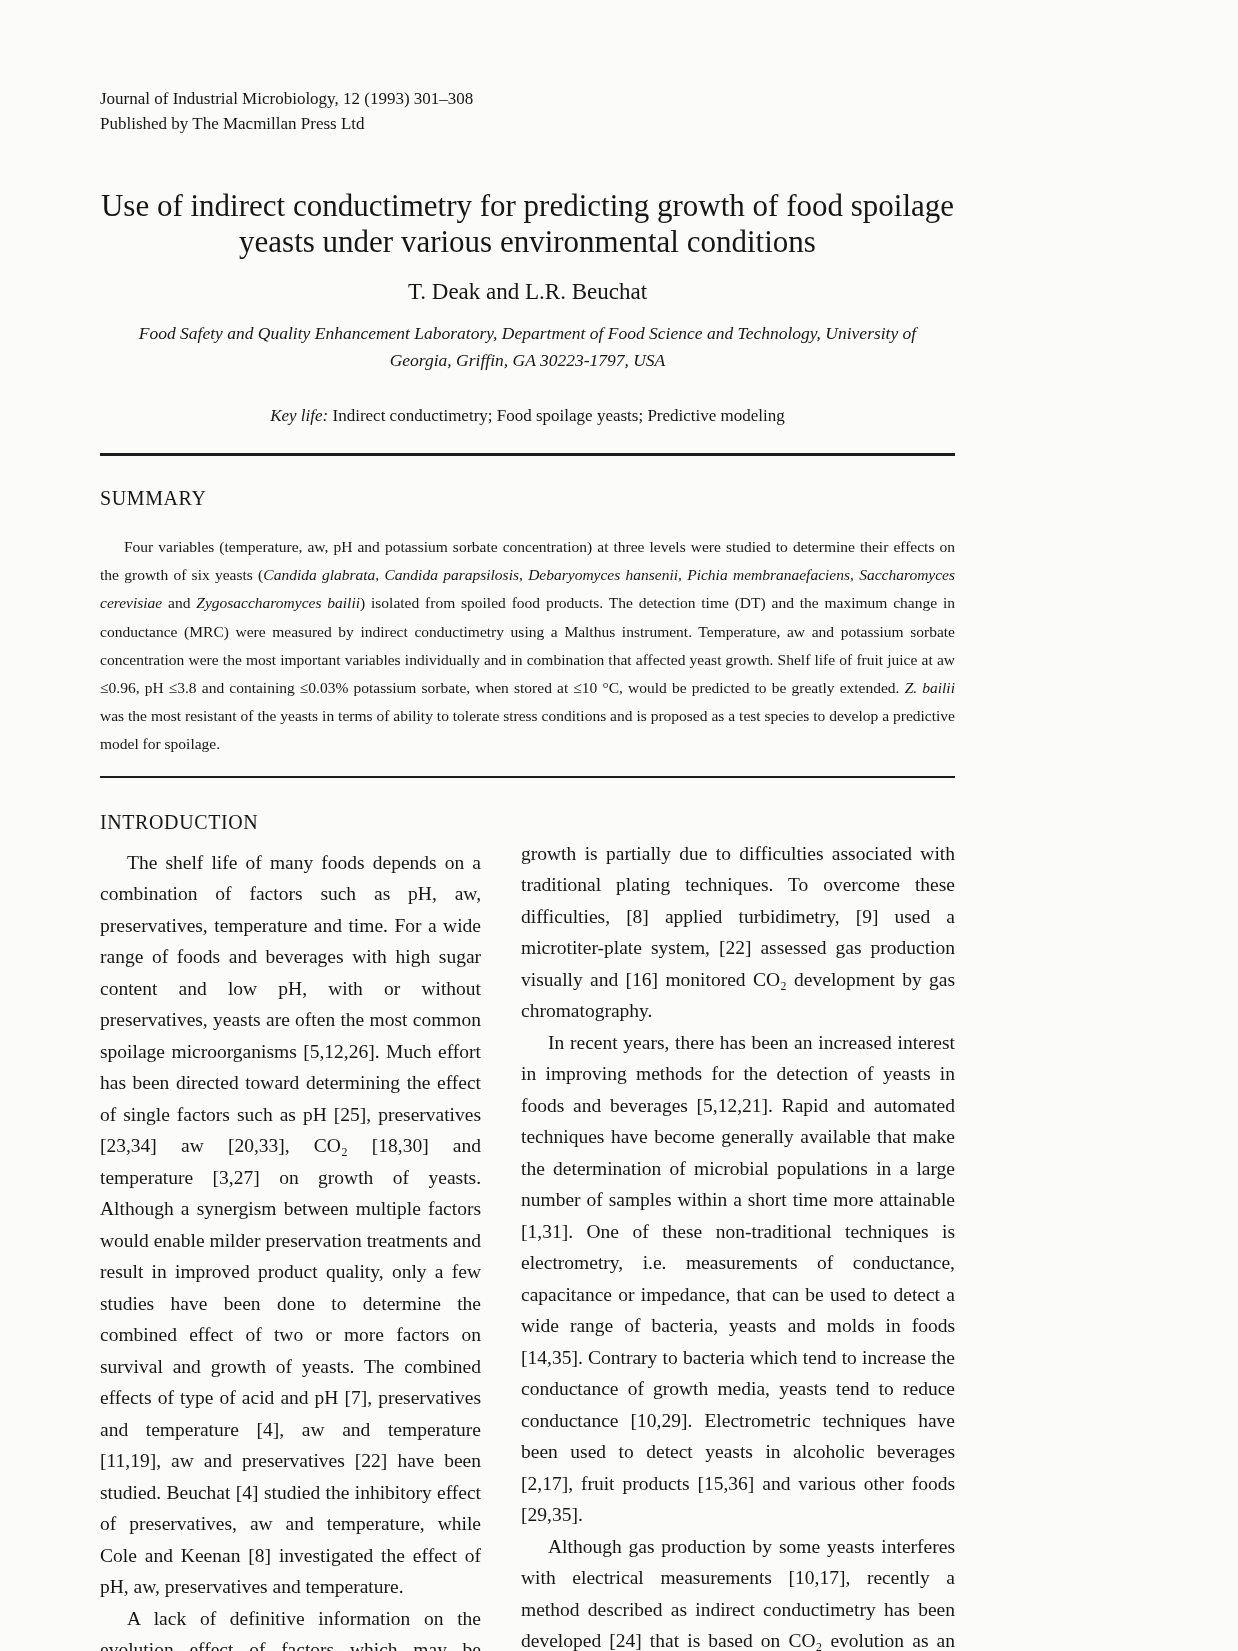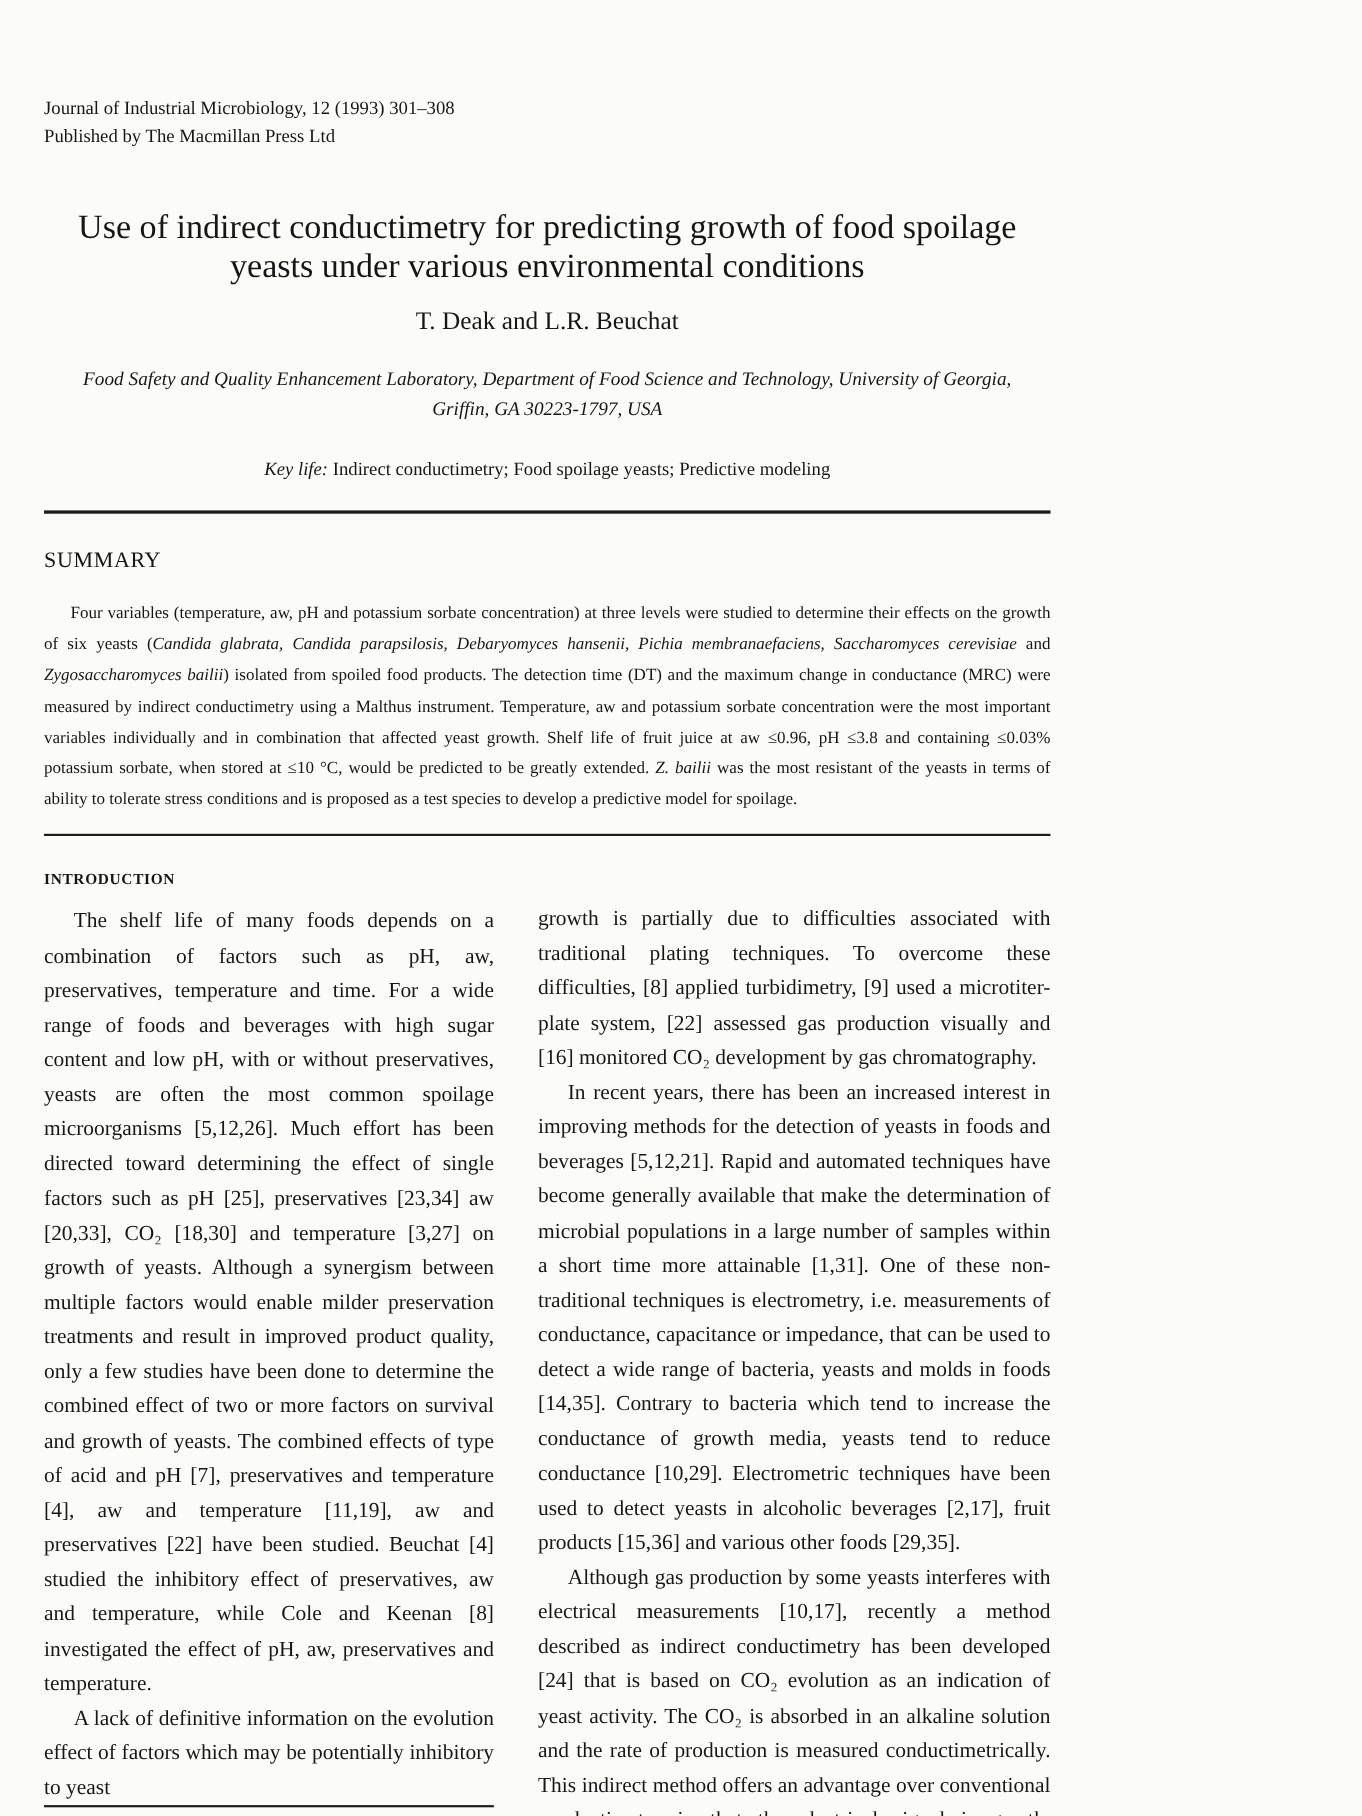--- a/index.html
+++ b/index.html
@@ -7,21 +7,21 @@
     width: 1238px;
     height: 1651px;
     background: #fbfbf9;
     font-family: "Liberation Serif", serif;
     color: #161616;
   }
   .page {
     box-sizing: border-box;
     width: 1052px;
     height: 1651px;
-    padding: 86px 97px 0 40px;
+    padding: 86px 97px 0 100px;
     overflow: hidden;
   }
   .masthead { font-size: 17px; line-height: 25px; }
   .paper-title {
     font-size: 31px;
     font-weight: normal;
     line-height: 36px;
     text-align: center;
     max-width: 990px;
     margin: 52px auto 0;
@@ -29,21 +29,21 @@
   .authors {
     font-size: 23px;
     text-align: center;
     margin-top: 19px;
   }
   .affiliation {
     font-size: 17.5px;
     font-style: italic;
     line-height: 27px;
     text-align: center;
-    margin-top: 26px;
+    margin-top: 15px;
     padding: 0 20px;
   }
   .received { font-size: 17px; text-align: center; margin-top: 16px; }
   .keywords { font-size: 17px; text-align: center; margin-top: 32px; }
   hr.rule-thick { border: none; border-top: 3px solid #1c1c1c; margin: 27px 0 0; }
   hr.rule-thin  { border: none; border-top: 2.5px solid #1c1c1c; margin: 17px 0 0; }
   .summary-heading {
     font-size: 20px;
     font-weight: normal;
     letter-spacing: 0.6px;
@@ -62,22 +62,22 @@
     margin-top: 14px;
     height: 856px;
   }
   .col-left {
     width: 468px;
     display: flex;
     flex-direction: column;
   }
   .col-right { width: 533px; padding-top: 46px; }
   .section-heading {
-    font-size: 14px;
-    font-weight: bold;
+    font-size: 20px;
+    font-weight: normal;
     letter-spacing: 0.6px;
     margin: 19px 0 13px;
   }
   .body-par {
     font-size: 19.5px;
     line-height: 31.5px;
     text-align: justify;
     text-indent: 27px;
     margin: 0;
   }

